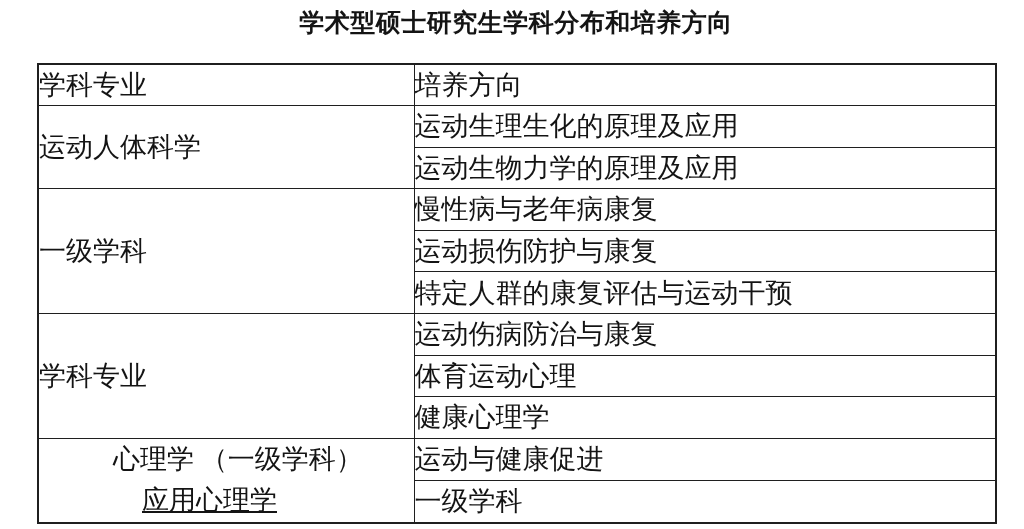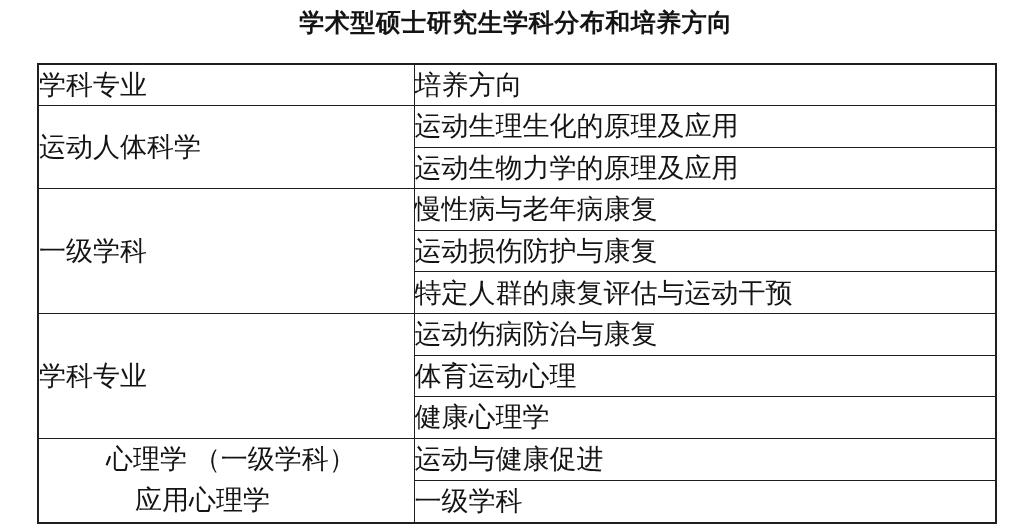--- a/index.html
+++ b/index.html
@@ -52,27 +52,27 @@
     vertical-align: middle;
     text-align: left;
     white-space: nowrap;
     overflow: hidden;
   }
   table.disc-table { border: 2px solid #1f1f1f; }
   th.hdr-subject { height: 40px; padding-left: 84px; }
   th.hdr-direction { height: 40px; padding-left: 105px; }
   td.direction-cell { height: 40.6px; padding-left: 13px; }
   td.subject-cell { padding-left: 63px; }
-  td.subject-cell.psych { padding-left: 4px; }
+  td.subject-cell.psych { padding-left: 11px; }
   .subj-line {
     height: 41.5px;
     line-height: 41.5px;
     padding-left: 63px;
   }
-  .subj-line.indent { padding-left: 92px; }
+  .subj-line.indent { padding-left: 92px; text-decoration: underline; }
 </style>
 </head>
 <body>
 
 <div class="page">
 
   <h1 class="doc-title">学术型硕士研究生学科分布和培养方向</h1>
 
   <table class="disc-table">
     <colgroup>

